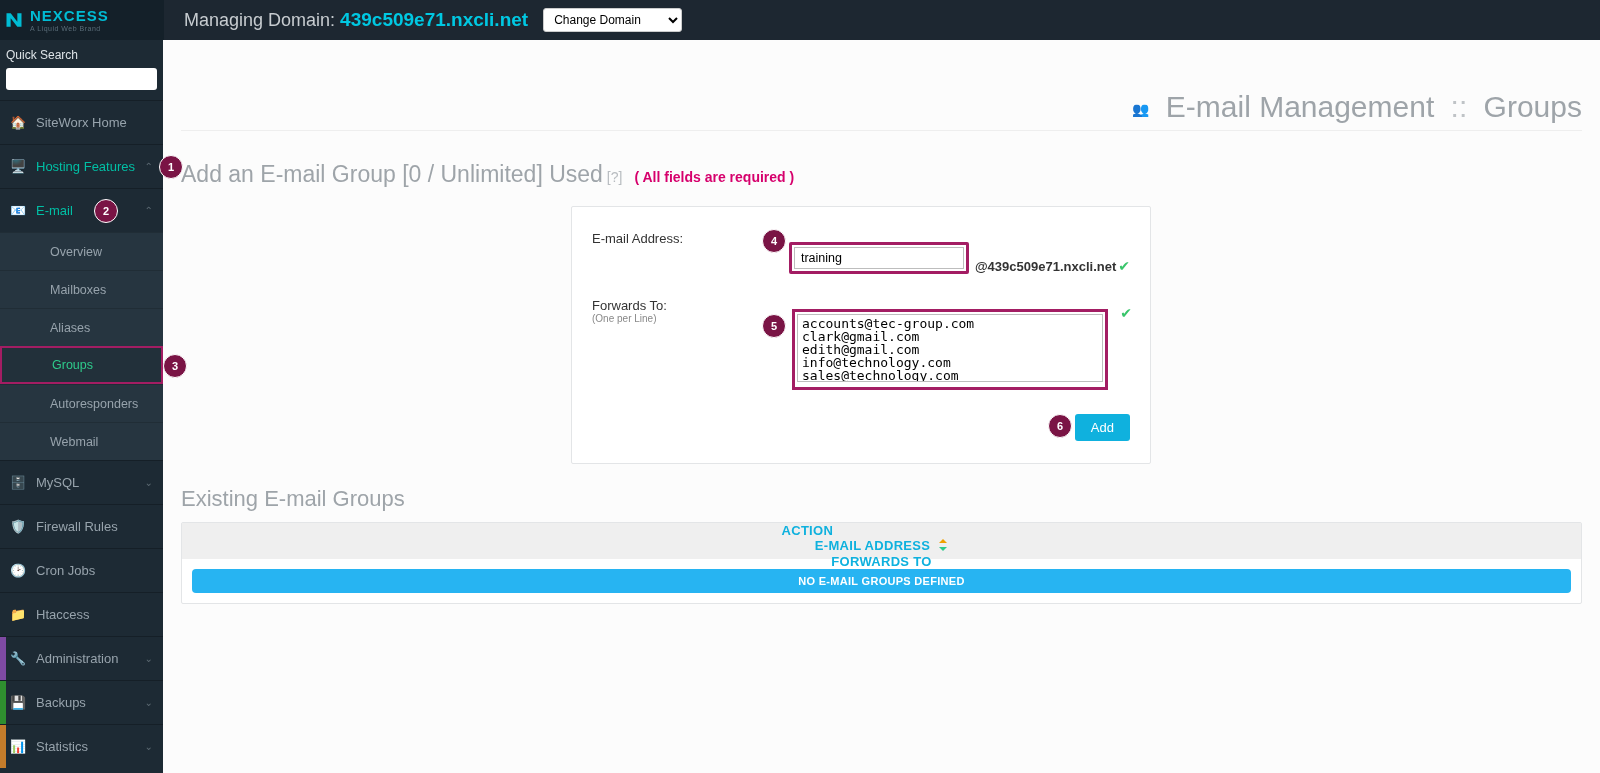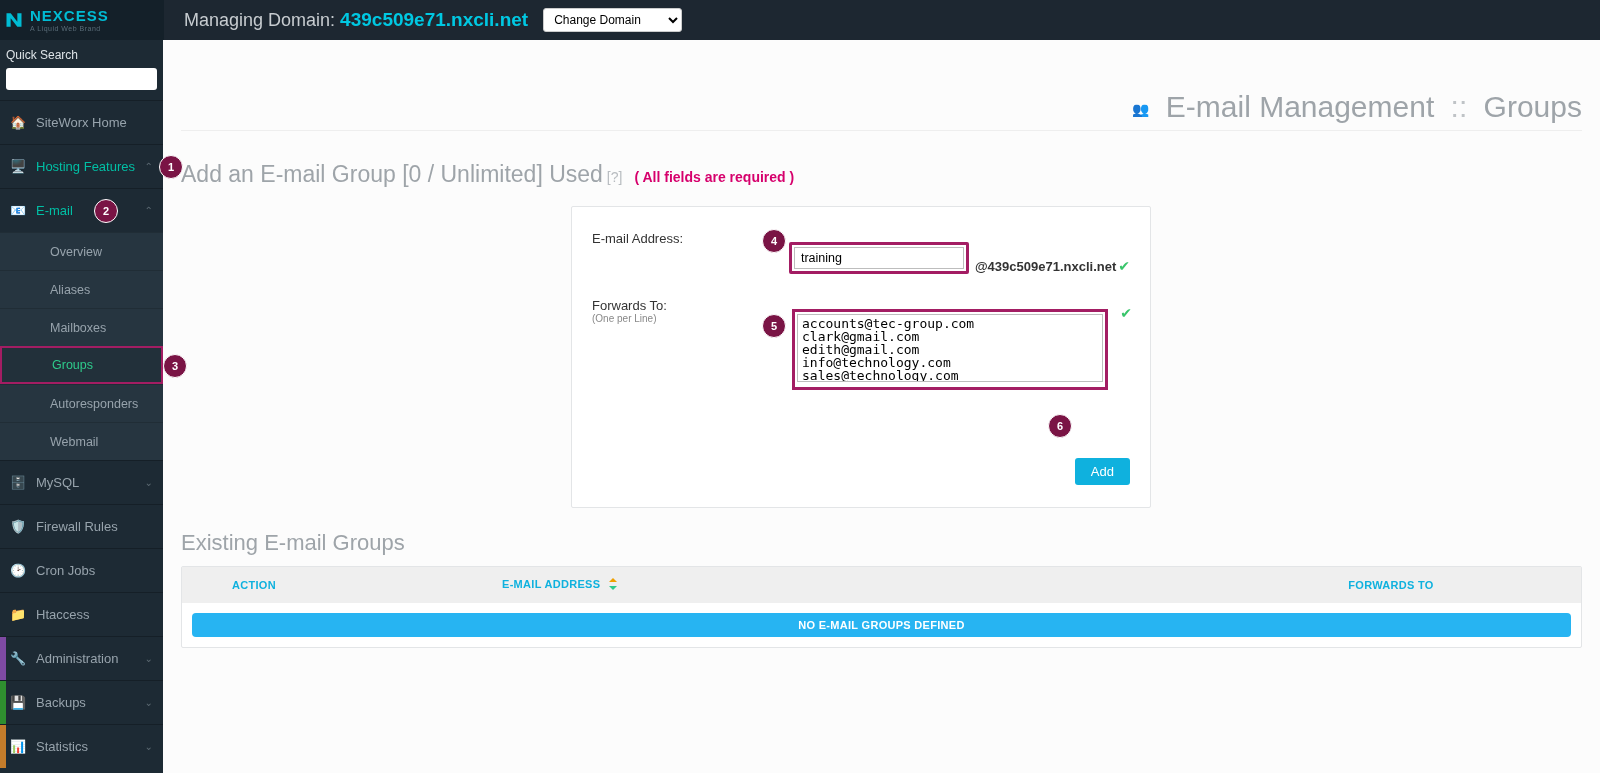--- a/index.html
+++ b/index.html
@@ -62,33 +62,33 @@
   .form-field { flex: 1; display: flex; align-items: flex-end; margin-top: 11px; }
   .field-box { border: 3px solid #a31d63; display: inline-flex; align-items: center; padding: 2px; border-radius: 2px; }
   .field-box input { height: 22px; width: 170px; border: 1px solid #bdbdbd; padding: 0 6px; font-size: 12.5px; }
   .domain-suffix { margin-left: 6px; font-size: 13px; color: #333; font-weight: 600; }
   .check-ok { color: #39c56b; margin-left: 2px; font-size: 14px; }
   
   .forward-box { border: 3px solid #a31d63; padding: 2px; }
   .forward-box textarea { width: 306px; height: 68px; border: 1px solid #bdbdbd; font-family: "Lucida Console", Monaco, monospace; font-size: 13px; line-height: 13px; padding: 2px 4px; resize: none; }
   .check-ok.float { position: absolute; right: -2px; top: -4px; }
   
-  .add-btn { background: #0fb1de; color: #fff; border: none; border-radius: 3px; padding: 6px 16px; font-size: 13px; cursor: pointer; margin-top: 44px; }
+  .add-btn { background: #0fb1de; color: #fff; border: none; border-radius: 3px; padding: 6px 16px; font-size: 13px; cursor: pointer; }
   
   
   .dot {
     position: absolute; width: 24px; height: 24px; border-radius: 50%;
     background: #7a1445; color: #fff; display: flex; align-items:center; justify-content:center;
     font-size: 11px; font-weight: 600; border: 1px solid #fff; z-index: 20;
   }
   
   
   .section-h2 { font-size: 22px; color: #9ea4a9; font-weight: 300; margin-top: 22px; }
   .tbl { border: 1px solid #e3e5e7; border-radius: 2px; margin-top: 10px; background: #fff; }
-  .tbl-head { display: flex; background: #efefef; height: 36px; align-items: center; font-size: 11px; font-weight: 700; color: #0fb1de; letter-spacing: 0.3px; }
+  .tbl-head { display: flex; background: #efefef; height: 36px; align-items: center; font-size: 13px; font-weight: 700; color: #0fb1de; letter-spacing: 0.3px; flex-direction: column; }
   .tbl-head .col { padding: 0 20px; }
   .col-action { width: 300px; text-align: left; padding-left: 50px !important; }
   .col-email { flex: 1; text-align: left; }
   .col-fwd { width: 380px; text-align: center; }
   .sort-ic { display: inline-block; vertical-align: middle; margin-left: 4px; }
   .tbl-body { padding: 10px; }
   .empty-bar { background: #27b4f2; color: #fff; text-align: center; height: 24px; line-height: 24px; border-radius: 4px; font-size: 11px; font-weight: 600; letter-spacing: 0.3px; }
   
   .rel { position: relative; }
 </style>
@@ -138,24 +138,24 @@
       <span class="ico">📧</span>
       <span>E-mail</span>
       <span class="chev">⌃</span>
       <span class="dot" style="left:94px; top:10px;">2</span>
     </div>
 
     <div class="nav-sub">
         <span>Overview</span>
       </div>
     <div class="nav-sub">
+        <span>Mailboxes</span>
+      </div>
+    <div class="nav-sub">
         <span>Aliases</span>
-      </div>
-    <div class="nav-sub">
-        <span>Mailboxes</span>
       </div>
     <div class="nav-sub active rel">
       <span>Groups</span>
       <span class="dot" style="right:-26px; top:6px;">3</span>
     </div>
     <div class="nav-sub">
         <span>Autoresponders</span>
       </div>
     <div class="nav-sub">
         <span>Webmail</span>

